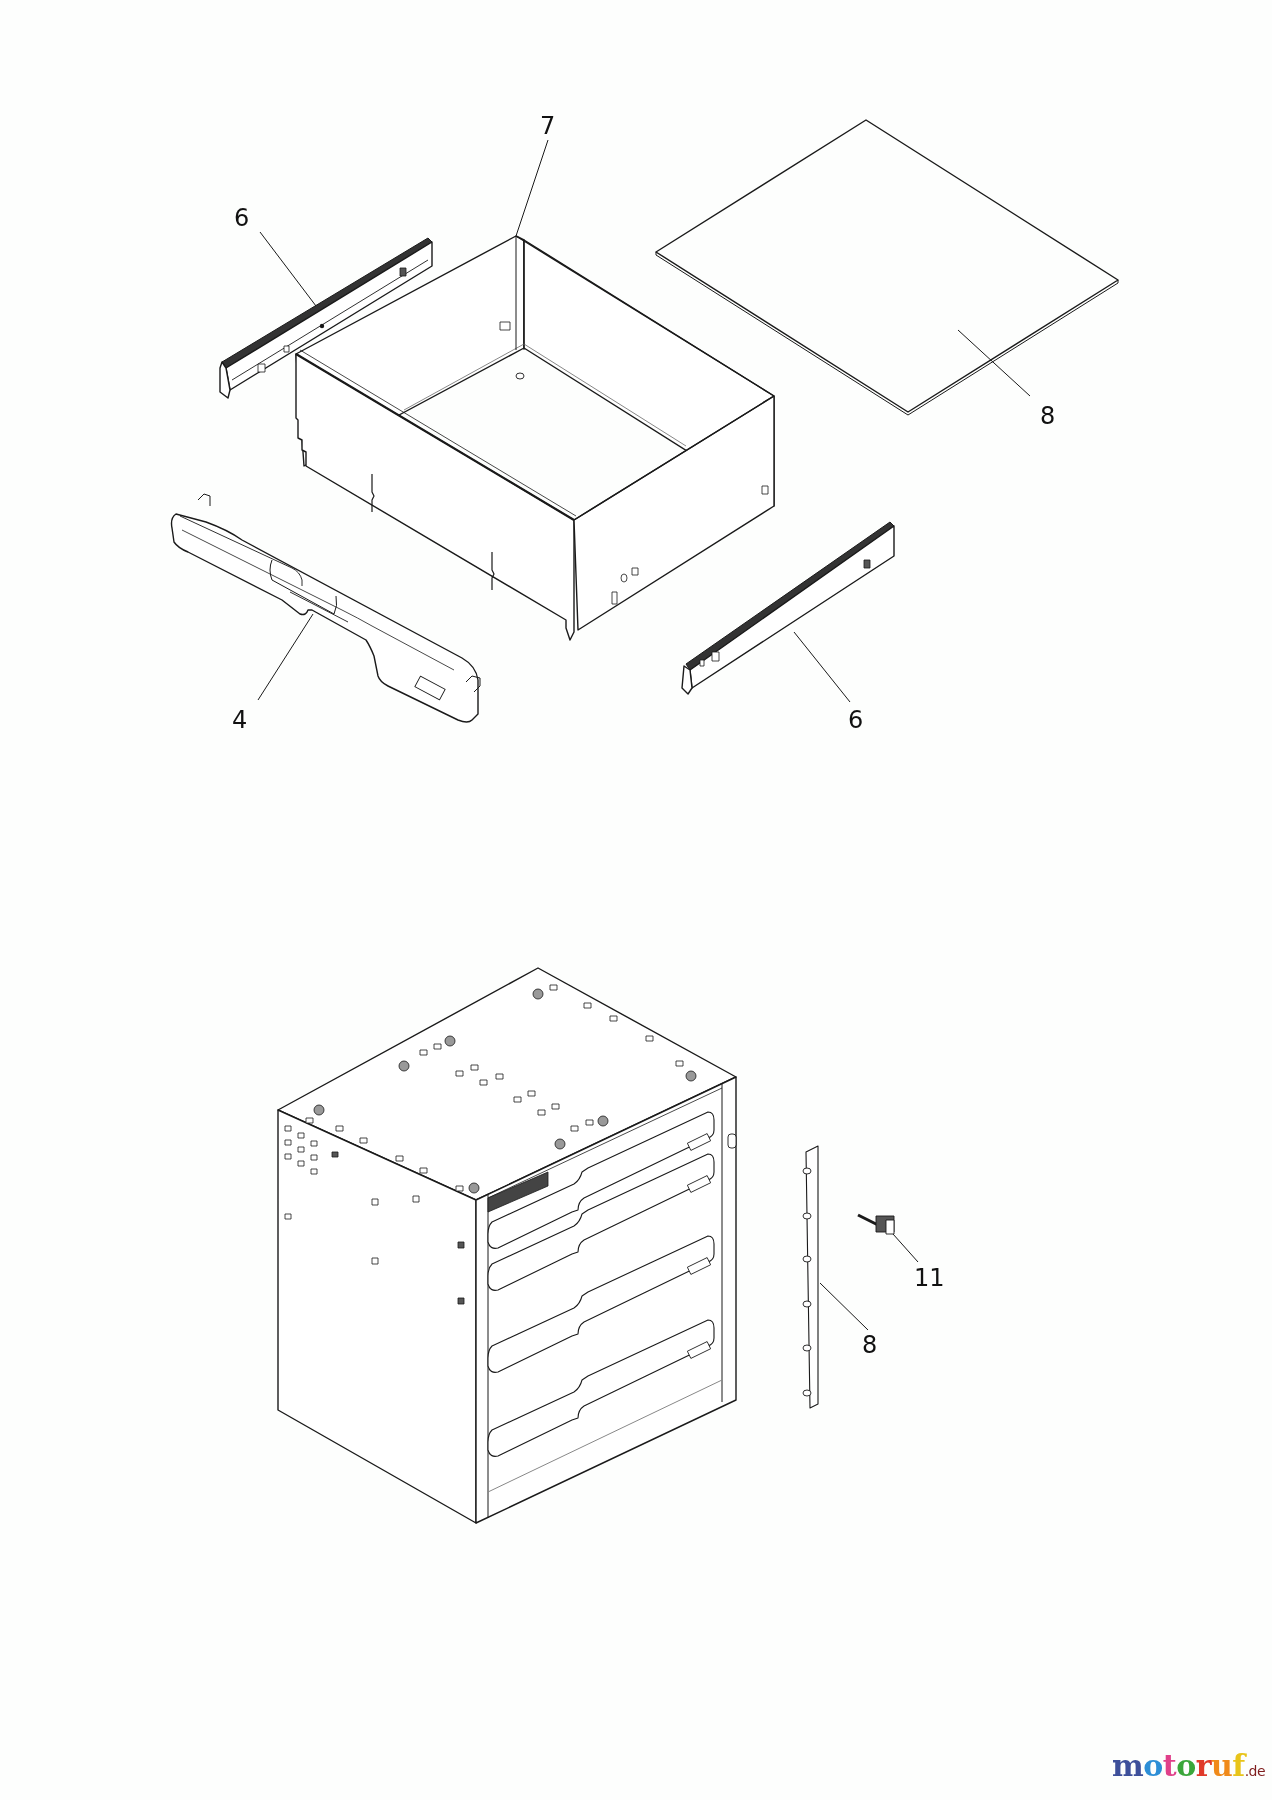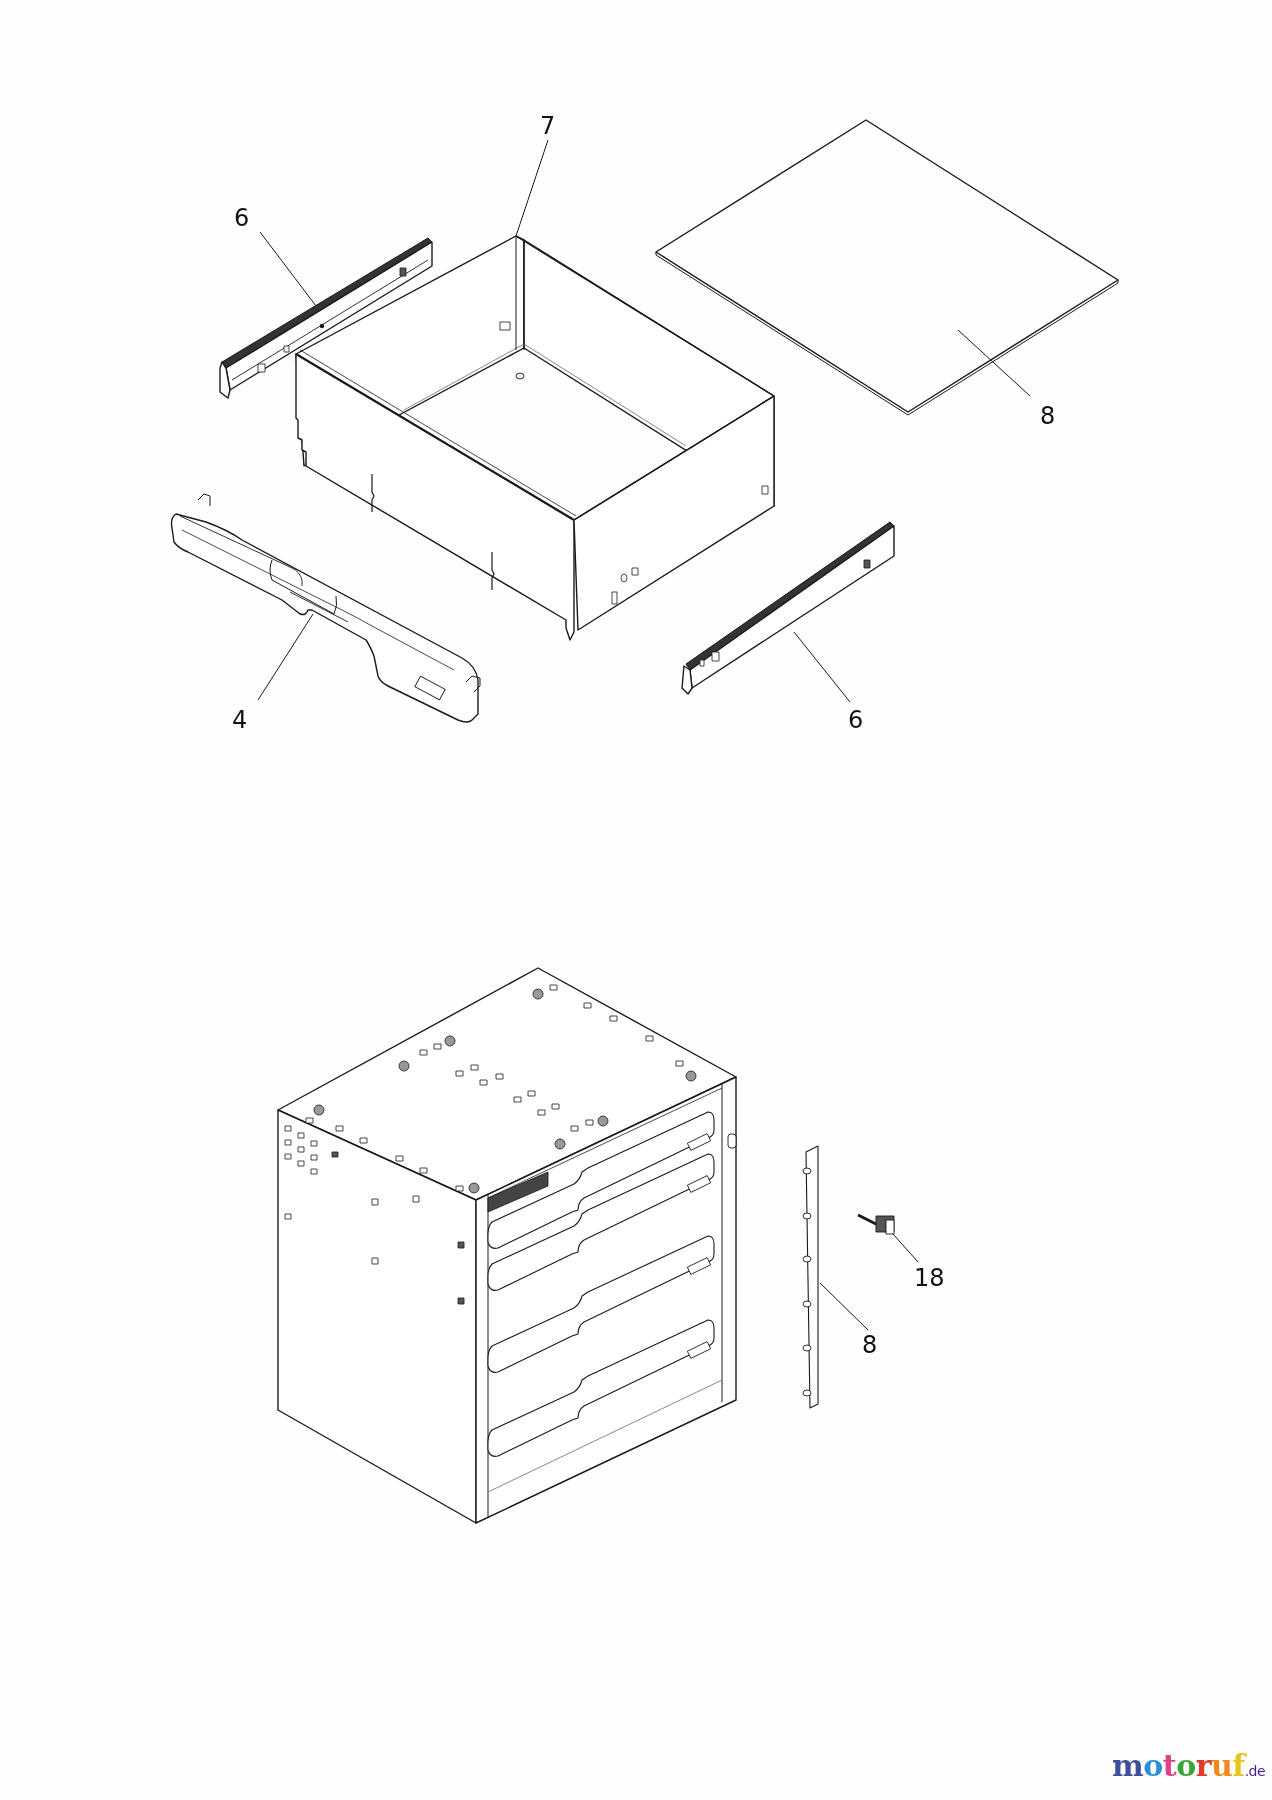--- a/index.html
+++ b/index.html
@@ -1,21 +1,21 @@
 <!DOCTYPE html>
 <html><head>
 <meta charset="utf-8">
 <style>
   html, body { margin:0; padding:0; background:#fdfefd; }
   body { width:1272px; height:1800px; position:relative; overflow:hidden; font-family:"DejaVu Sans", sans-serif; }
   svg.diagram { position:absolute; left:0; top:0; }
   .lbl { position:absolute; font-family:"DejaVu Sans", sans-serif; font-size:24px; color:#111; line-height:1; }
   .logo { position:absolute; left:1112px; top:1748px; font-family:"DejaVu Serif", serif; font-size:30px; font-weight:bold; letter-spacing:-0.5px; }
   .logo span { display:inline-block; }
-  .logo .tld { font-size:14px; font-weight:normal; color:#4c1d95; font-family:"DejaVu Sans", sans-serif; }
+  .logo .tld { font-size:14px; font-weight:normal; color:#7f1d1d; font-family:"DejaVu Sans", sans-serif; }
 </style>
 </head>
 <body>
 
 <svg class="diagram" width="1272" height="1800" viewBox="0 0 1272 1800" xmlns="http://www.w3.org/2000/svg" fill="none" stroke="#1a1a1a" stroke-width="1.4" stroke-linejoin="round">
 
   <g>
     <polygon points="656,252 866,120 1118,280 908,412" fill="#fdfefd"></polygon>
     <polyline points="656,252 656,255 908,415 1118,283 1118,280" stroke-width="1"></polyline>
     <line x1="958" y1="330" x2="1030" y2="396" stroke-width="1"></line>
@@ -198,18 +198,18 @@
     <rect x="886" y="1220" width="8" height="14" fill="#fff" stroke-width="0.9"></rect>
     <line x1="893" y1="1234" x2="918" y2="1262" stroke-width="1"></line>
   </g>
 </svg>
 
 <div class="lbl" style="left:540px; top:114px;">7</div>
 <div class="lbl" style="left:234px; top:206px;">6</div>
 <div class="lbl" style="left:1040px; top:404px;">8</div>
 <div class="lbl" style="left:232px; top:708px;">4</div>
 <div class="lbl" style="left:848px; top:708px;">6</div>
-<div class="lbl" style="left:914px; top:1266px;">18</div>
+<div class="lbl" style="left:914px; top:1266px;">11</div>
 <div class="lbl" style="left:862px; top:1333px;">8</div>
 
 <div class="logo">
   <span style="color:#3d4f9a">m</span><span style="color:#2c8ed6">o</span><span style="color:#e0408a">t</span><span style="color:#3aa63a">o</span><span style="color:#e03a2a">r</span><span style="color:#f08a1a">u</span><span style="color:#e8c41a">f</span><span class="tld">.de</span>
 </div>
 
 </body></html>

